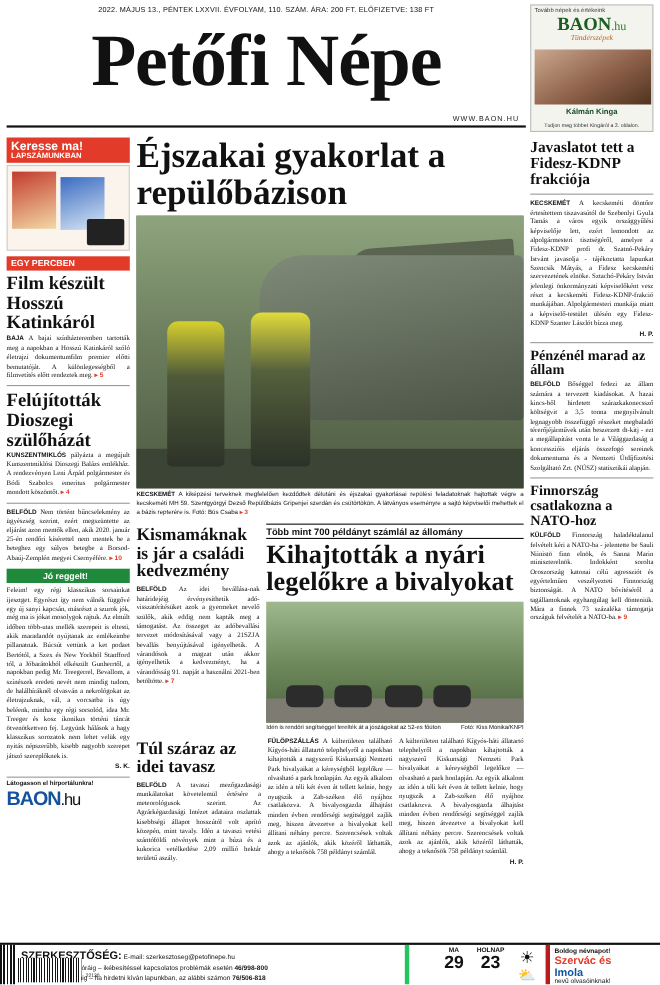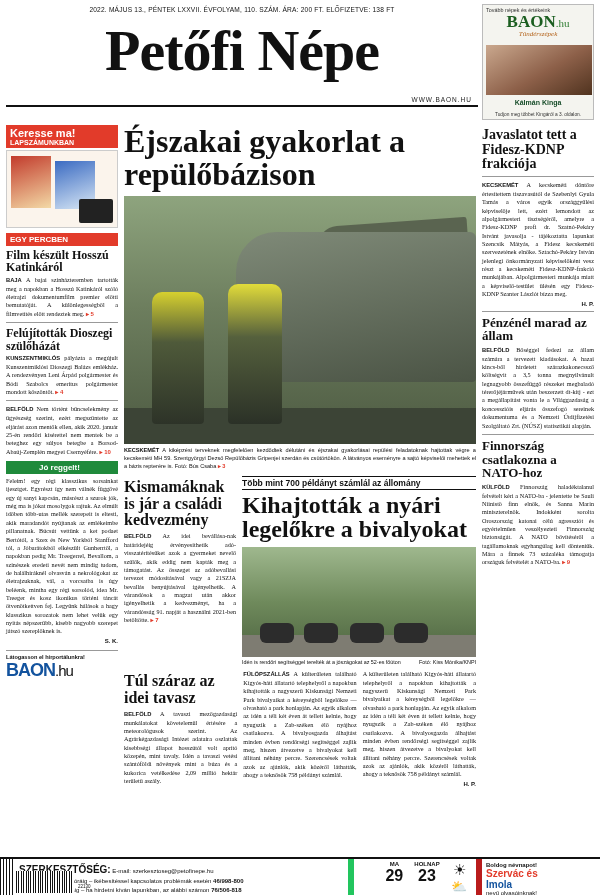--- a/index.html
+++ b/index.html
@@ -25,21 +25,21 @@
     line-height:1.25; letter-spacing:.2px;
   }
   .ad-left .alt1 { font-family:"Liberation Serif", serif; font-size:15px; color:#5e2050; text-align:center; margin-top:7px; font-style:italic; font-weight:bold; line-height:1; }
   .ad-left .alt2 { font-size:6px; color:#5e2050; text-align:center; margin-top:3px; }
   .ad-left .alphoto { position:absolute; left:6px; top:52px; width:100px; height:40px; background:linear-gradient(160deg,#d9c5e6,#b89cc9 60%,#8f6fa8); border-radius:2px; }
   .ad-left .alfoot { position:absolute; bottom:2px; left:0; width:100%; text-align:center; font-size:6px; color:#5e2050; font-weight:bold; }
 
   .masthead { flex:1; text-align:center; padding-top:2px; position:relative; }
   .dateline { font-family:"Liberation Sans", sans-serif; font-size:6.6px; letter-spacing:.2px; color:#111; margin-bottom:1px; }
   .mast-title {
-    font-family:"Liberation Serif", serif; font-weight:bold; font-size:58px; line-height:.98;
+    font-family:"Liberation Serif", serif; font-weight:bold; font-size:67px; line-height:.98;
     letter-spacing:-1px; margin-top:10px;
   }
   .mast-url { font-family:"Liberation Sans", sans-serif; font-size:6.5px; letter-spacing:1px; margin-top:16px; color:#222; text-align:right; padding-right:6px;}
   .mast-rule { border-top:2px solid #111; margin-top:2px; }
 
   .ad-right {
     width:112px; height:116px; border:1px solid #bbb; background:#f4f4ef; position:relative; overflow:hidden;
     font-family:"Liberation Sans", sans-serif;
   }
   .ad-right .arh { font-size:5.4px; color:#333; padding:2px 3px 0; }
@@ -59,21 +59,21 @@
   
   .kereses { background:#e23b2a; color:#fff; font-family:"Liberation Sans", sans-serif; font-weight:bold; font-size:11px; padding:2px 4px; }
   .kereses small { display:block; font-size:7px; font-weight:bold; }
   .mag-box { border:1px solid #ccc; height:78px; margin-top:2px; background:#fbf4ec; position:relative; overflow:hidden; }
   .mag-box .m1 { position:absolute; left:4px; top:5px; width:40px; height:52px; background:linear-gradient(160deg,#c23b2c,#f3d9a6); }
   .mag-box .m2 { position:absolute; left:48px; top:10px; width:40px; height:48px; background:linear-gradient(160deg,#3b6bc2,#d8e7f5); }
   .mag-box .tv { position:absolute; right:4px; bottom:4px; width:34px; height:24px; background:#222; border-radius:2px; }
 
   .sec-head { background:#e23b2a; color:#fff; font-family:"Liberation Sans", sans-serif; font-weight:bold; font-size:8px; padding:2px 4px; margin-top:5px; }
   .sec-head.green { background:#1f8a3b;padding-left:33px; }
-  .lead-title { font-family:"Liberation Serif", serif; font-weight:bold; font-size:12px; line-height:1.04; margin:3px 0 2px; }
+  .lead-title { font-family:"Liberation Serif", serif; font-weight:bold; font-size:17px; line-height:1.04; margin:3px 0 2px; }
   .lead-title.sm { font-size:14px; }
   .body-txt { font-family:"Liberation Serif", serif; font-size:6.2px; line-height:1.35; text-align:justify; }
   .body-txt b { font-family:"Liberation Sans", sans-serif; font-size:5.8px; }
   .pagenum { color:#e23b2a; font-weight:bold; font-family:"Liberation Sans", sans-serif; font-size:6px; }
   .hr-thin { border-top:1px solid #999; margin:4px 0; }
   .sign { text-align:right; font-family:"Liberation Sans", sans-serif; font-weight:bold; font-size:6px; margin-top:2px; }
 
   .baon-foot { margin-top:6px; border-top:1px solid #999; padding-top:3px; }
   .baon-foot .t { font-family:"Liberation Sans", sans-serif; font-size:5.6px; font-weight:bold; }
   .baon-logo { font-family:"Liberation Sans", sans-serif; font-weight:bold; font-size:18px; color:#13539e; letter-spacing:-1px; }
@@ -111,25 +111,25 @@
 
   
   .rt-title { font-family:"Liberation Serif", serif; font-weight:bold; font-size:13px; line-height:1.05; margin:3px 0; }
   .rt-title.big { font-size:14px; }
 
   
   .footer { position:absolute; left:0; bottom:0; width:600px; height:38px; border-top:2px solid #111; display:flex; font-family:"Liberation Sans", sans-serif; }
   .f-bar { width:14px; background:repeating-linear-gradient(90deg,#111 0 1.5px,#fff 1.5px 3px); }
   .f-serk { flex:1; padding:3px 5px; font-size:6px; line-height:1.5; }
   .f-serk .h { font-weight:bold; font-size:10px; }
-  .f-weather { width:128px; border-left:6px solid #22c55e; display:flex; font-size:6px;padding-left:24px; }
+  .f-weather { width:128px; border-left:4px solid #22c55e; display:flex; font-size:6px;padding-left:24px; }
   .f-weather .w { flex:1; text-align:center; padding-top:2px; }
   .f-weather .deg { font-size:16px; font-weight:bold; color:#111; }
   .f-weather .lbl { font-weight:bold; font-size:6px; }
-  .f-sun { width:124px; border-left:6px solid #b91c1c; padding:3px 4px; font-size:6px; }
+  .f-sun { width:104px; border-left:4px solid #b91c1c; padding:3px 4px; font-size:6px; }
   .f-sun .n1 { color:#e23b2a; font-weight:bold; font-size:10px; }
   .f-sun .n2 { color:#13539e; font-weight:bold; font-size:10px; }
   .barcode { position:absolute; left:16px; bottom:2px; width:58px; height:22px; background:repeating-linear-gradient(90deg,#111 0 1px,#fff 1px 2.4px); }
   .barcode-num { position:absolute; left:16px; bottom:-1px; font-size:4.5px; }
 </style>
 </head>
 <body>
 
 <div class="page">
 

